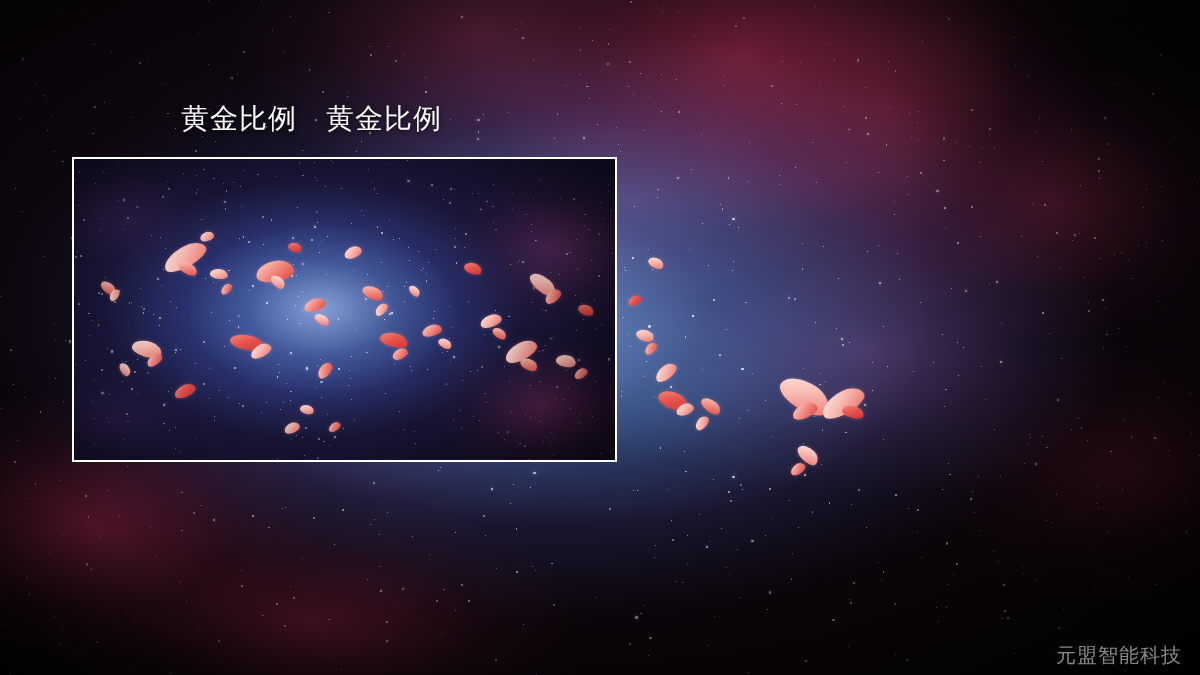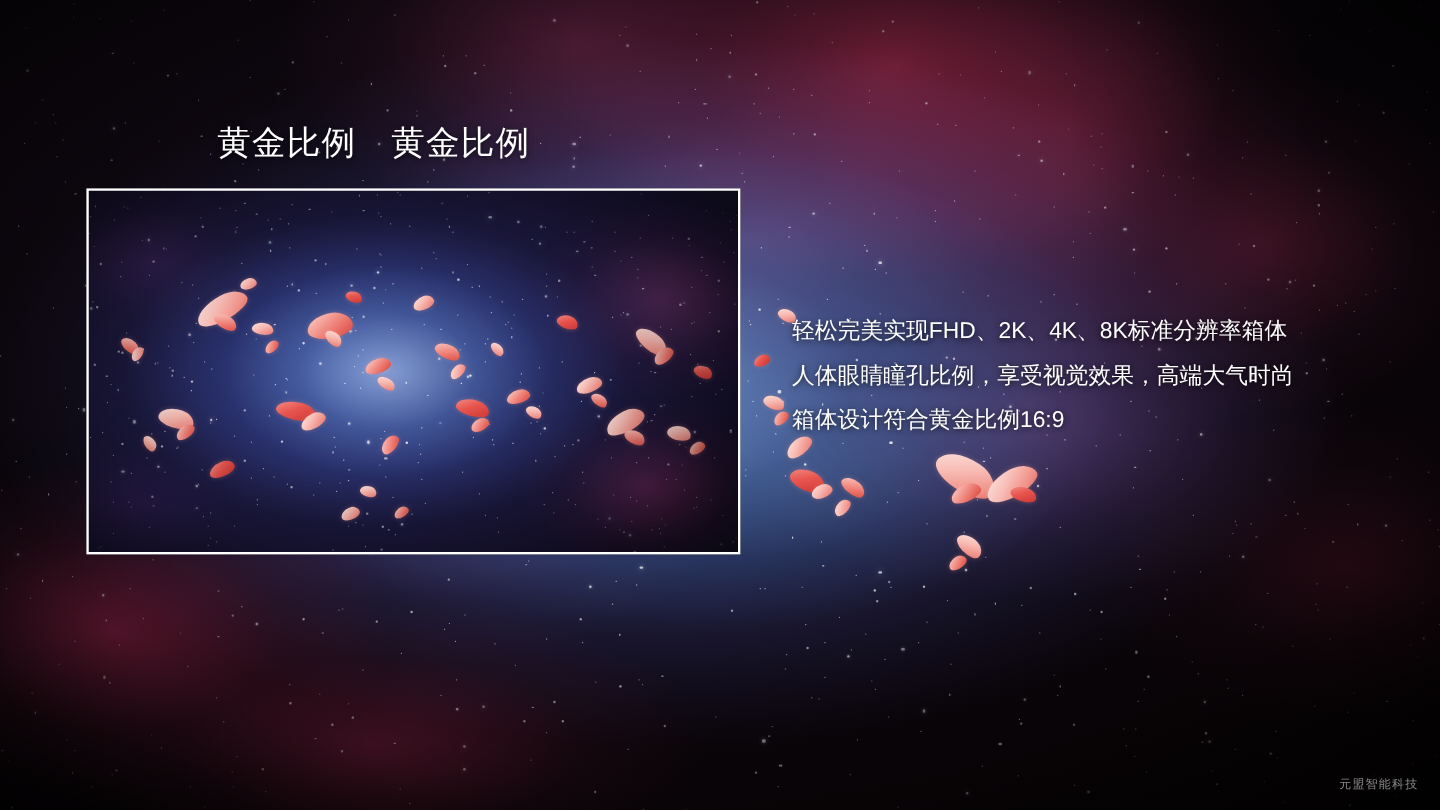--- a/index.html
+++ b/index.html
@@ -159,21 +159,21 @@
     color: #ffffff;
     white-space: pre;
     text-shadow: 0 1px 5px rgba(0,0,0,0.80);
   }
 
   
   #watermark {
     position: absolute;
     right: 18px;
     bottom: 10px;
-    font-size: 10px;
+    font-size: 20px;
     line-height: 20px;
     color: rgba(168,166,170,0.82);
     letter-spacing: 1px;
     white-space: pre;
   }
 </style>
 </head>
 <body>
 
 <div id="slide">
@@ -1428,21 +1428,16 @@
         <span class="petal pale" style="left: 454px; top: 118px; width: 30px; height: 15px; transform: rotate(42deg);"></span>
         <span class="petal" style="left: 470px; top: 132px; width: 18px; height: 11px; transform: rotate(-36deg);"></span>
         <span class="petal pale" style="left: 482px; top: 196px; width: 20px; height: 12px; transform: rotate(14deg);"></span>
         <span class="petal" style="left: 500px; top: 210px; width: 14px; height: 9px; transform: rotate(-28deg);"></span>
         <span class="petal deep" style="left: 504px; top: 146px; width: 16px; height: 10px; transform: rotate(26deg);"></span>
         <span class="petal pale" style="left: 210px; top: 264px; width: 16px; height: 10px; transform: rotate(-20deg);"></span>
       </div>
     <div id="panel-vignette"></div>
   </div>
 
-  <div id="body-copy">
-    <div class="line">轻松完美实现FHD、2K、4K、8K标准分辨率箱体</div>
-    <div class="line">人体眼睛瞳孔比例，享受视觉效果，高端大气时尚</div>
-    <div class="line">箱体设计符合黄金比例16:9</div>
-  </div>
 
   <div id="watermark">元盟智能科技</div>
 
 </div>
 
 </body></html>

